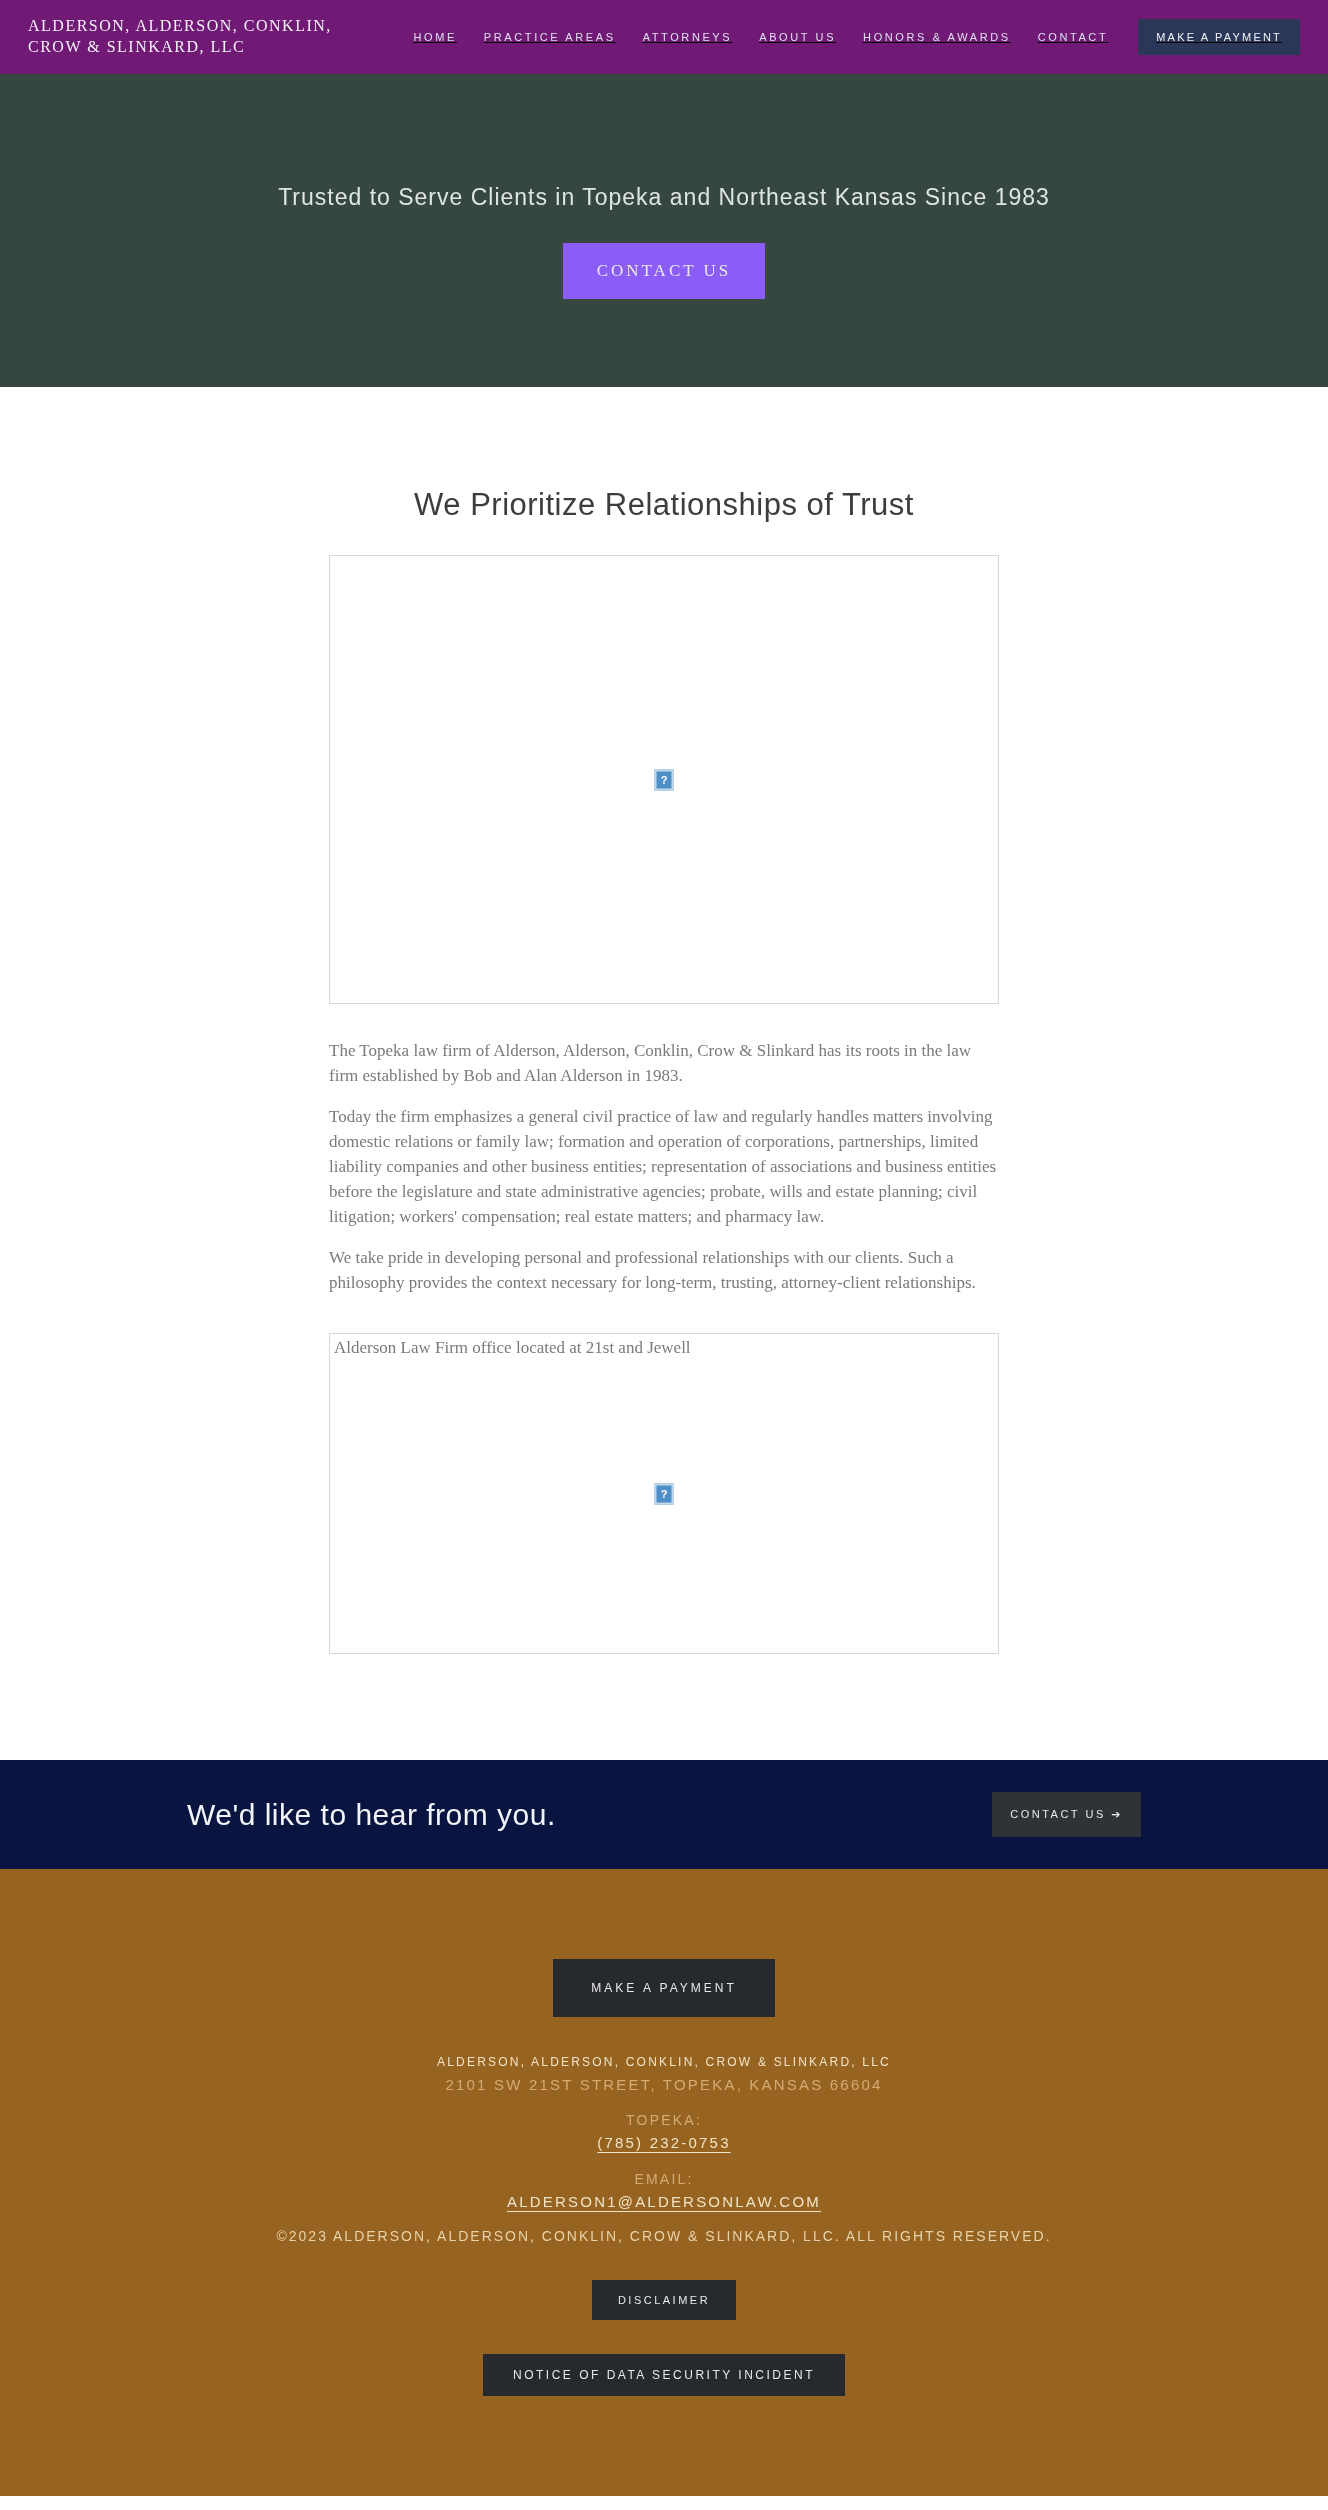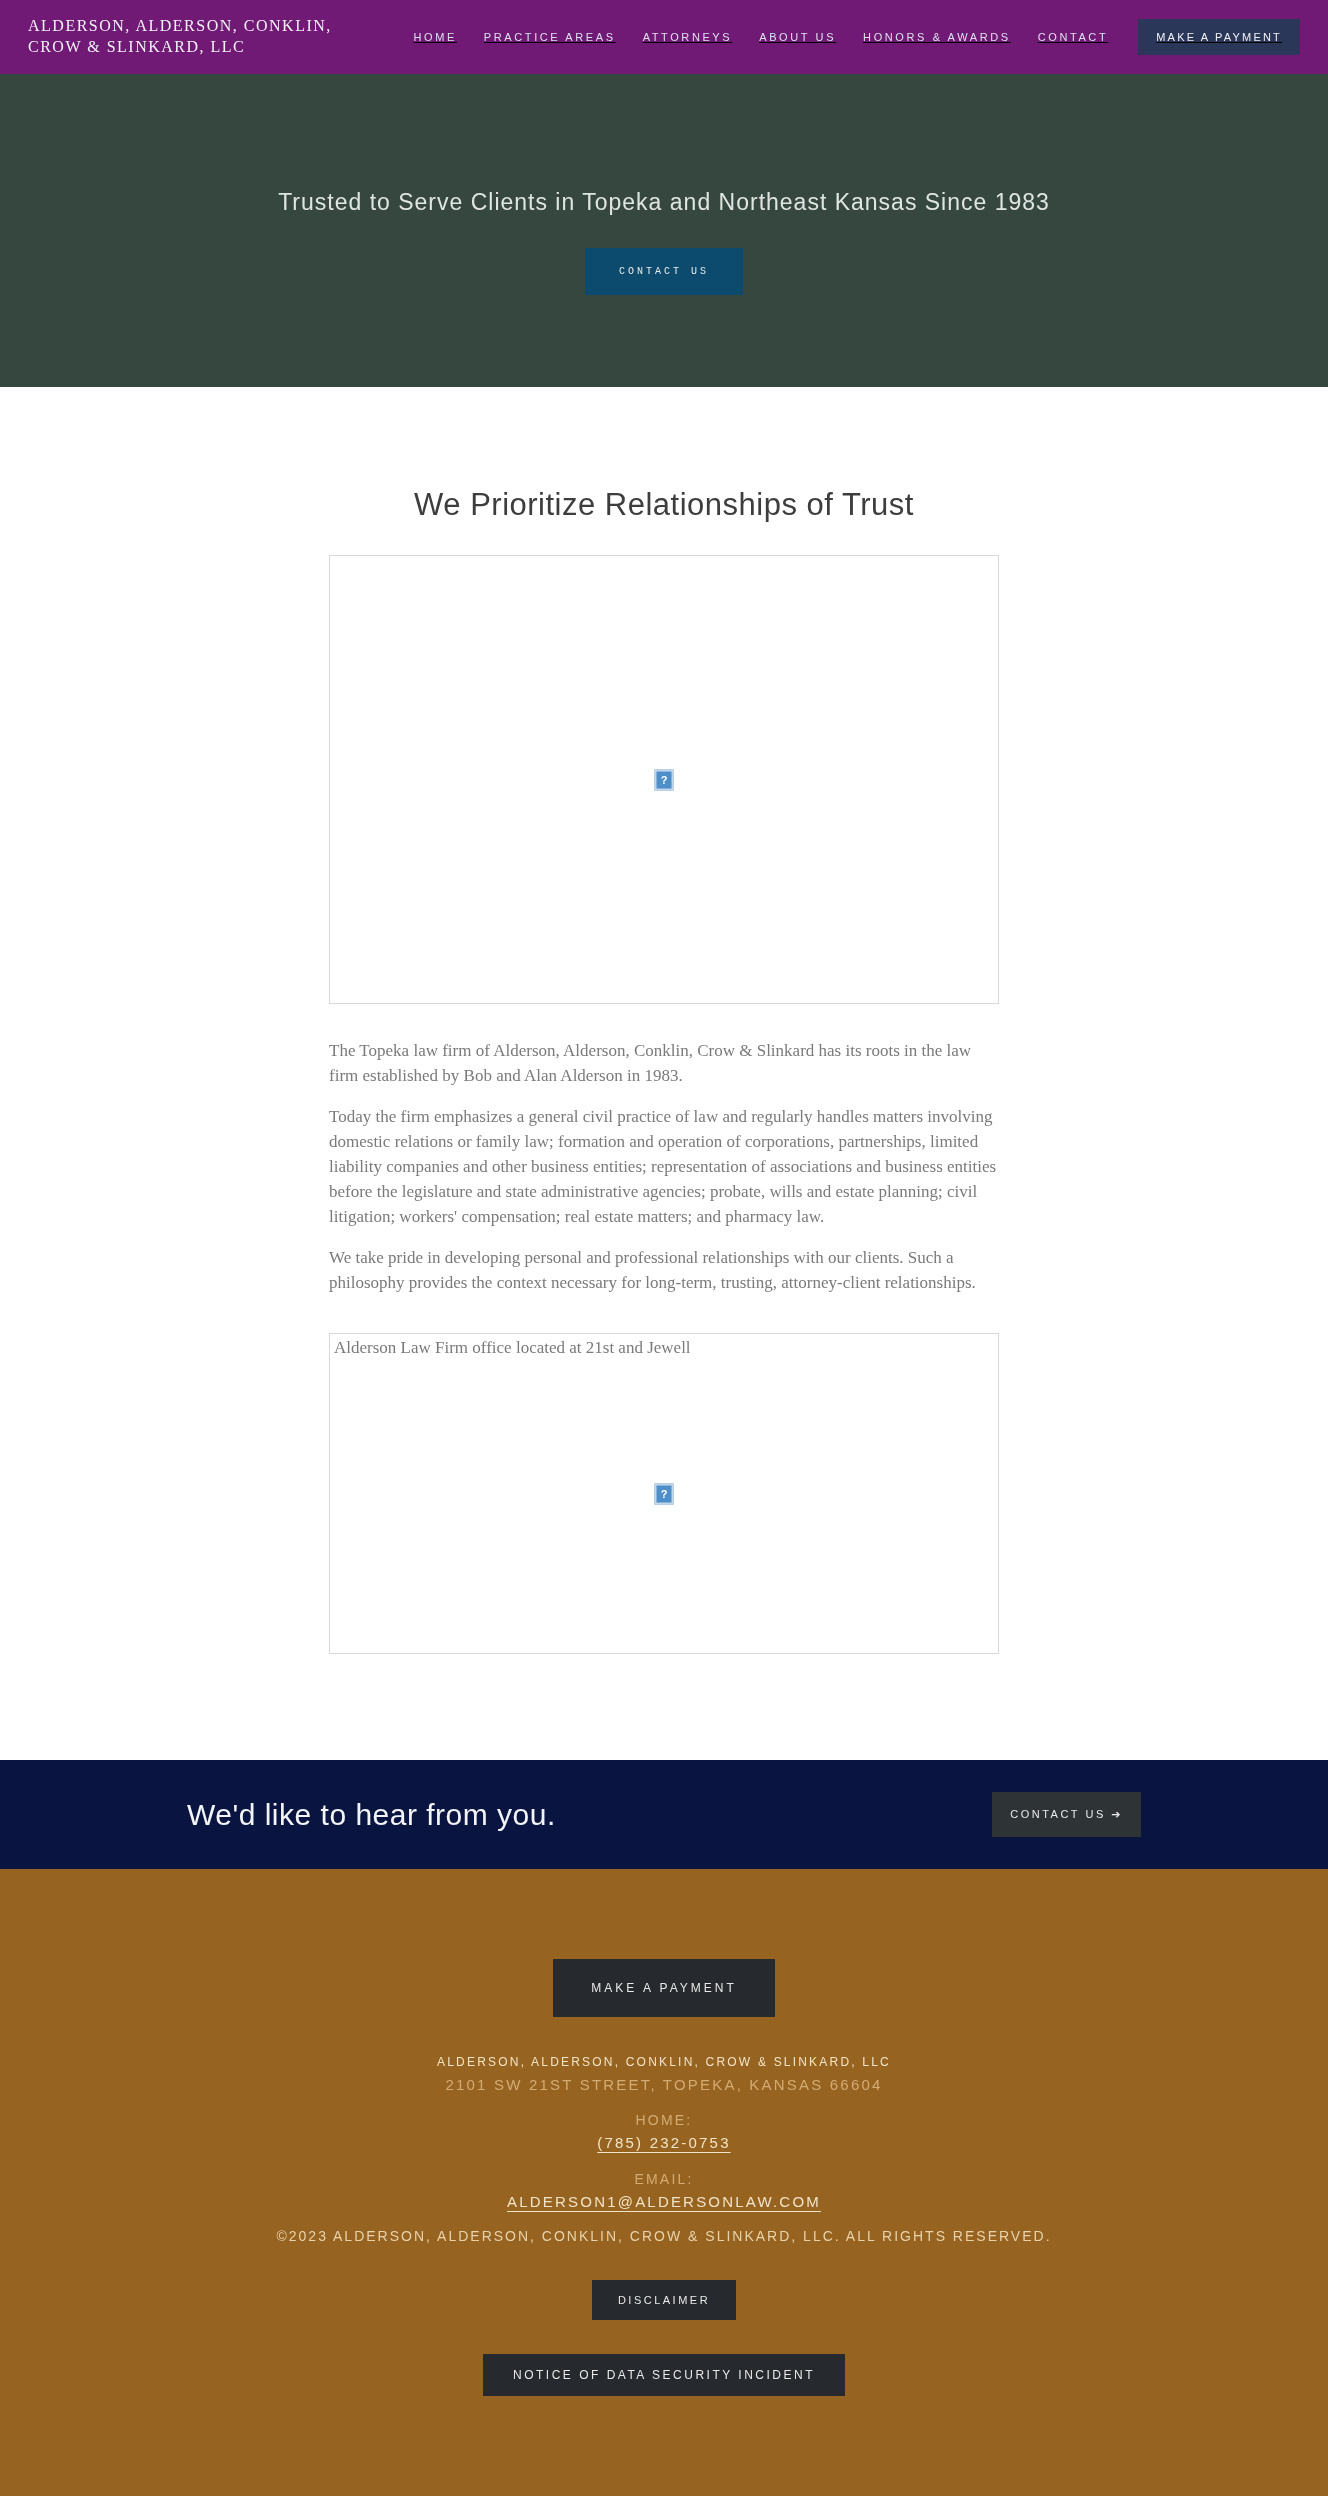--- a/index.html
+++ b/index.html
@@ -34,23 +34,23 @@
     padding-top: 6px;
   }
   .hero-title {
     color: #f4f6f5; font-size: 56px; font-weight: 300; letter-spacing: 2px;
   }
   .hero-subtitle {
     color: #dfe5e2; font-size: 23px; font-weight: 300; letter-spacing: 1px;
     margin-top: 16px;
   }
   .hero-cta {
-    margin-top: 32px; background: #0c4a6e; color: #e8ecea; border: none;
-    font-family: Liberation Mono, monospace;
-    font-size: 10px; letter-spacing: 3px; padding: 18px 34px; cursor: pointer;
+    margin-top: 32px; background: #8b5cf6; color: #e8ecea; border: none;
+    font-family: Liberation Serif, serif;
+    font-size: 17px; letter-spacing: 3px; padding: 18px 34px; cursor: pointer;
   }
 
   
   .main-section { padding: 100px 0 106px 0; }
   .section-heading {
     text-align: center; color: #3d3d3d; font-size: 31px; font-weight: 300;
     letter-spacing: 0.5px;
   }
   .content-col { width: 670px; margin: 0 auto; }
   .img-box {
@@ -182,21 +182,21 @@
     <button class="cta-btn">CONTACT US ➔</button>
   </div>
 </section>
 
 <footer class="footer">
   <button class="footer-pay-btn">MAKE A PAYMENT</button>
 
   <div class="footer-firm">ALDERSON, ALDERSON, CONKLIN, CROW &amp; SLINKARD, LLC</div>
   <div class="footer-address">2101 SW 21ST STREET, TOPEKA, KANSAS 66604</div>
 
-  <div class="footer-label">HOME:</div>
+  <div class="footer-label">TOPEKA:</div>
   <a class="footer-link">(785) 232-0753</a>
 
   <div class="footer-label">EMAIL:</div>
   <a class="footer-link">ALDERSON1@ALDERSONLAW.COM</a>
 
   <div class="footer-copyright">©2023 ALDERSON, ALDERSON, CONKLIN, CROW &amp; SLINKARD, LLC. ALL RIGHTS RESERVED.</div>
 
   <button class="footer-disclaimer-btn">DISCLAIMER</button>
   <button class="footer-notice-btn">NOTICE OF DATA SECURITY INCIDENT</button>
 </footer>

